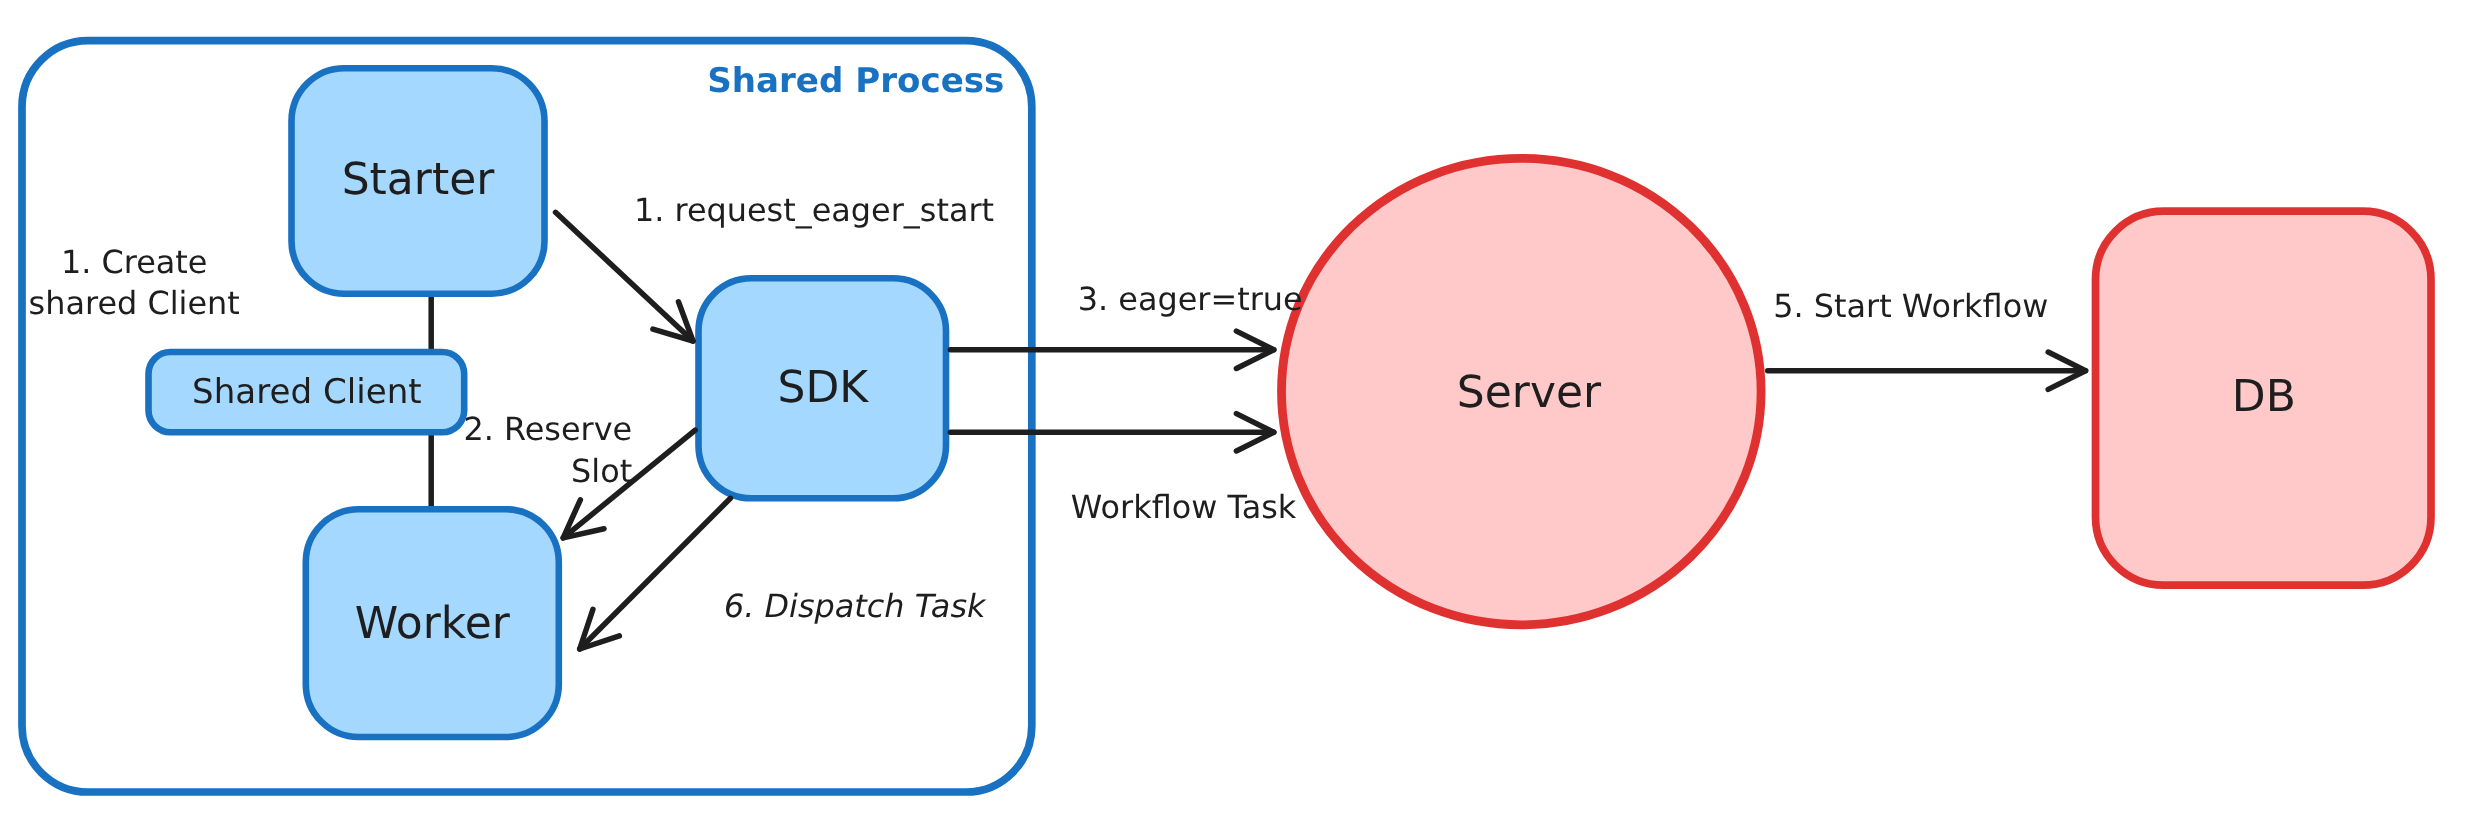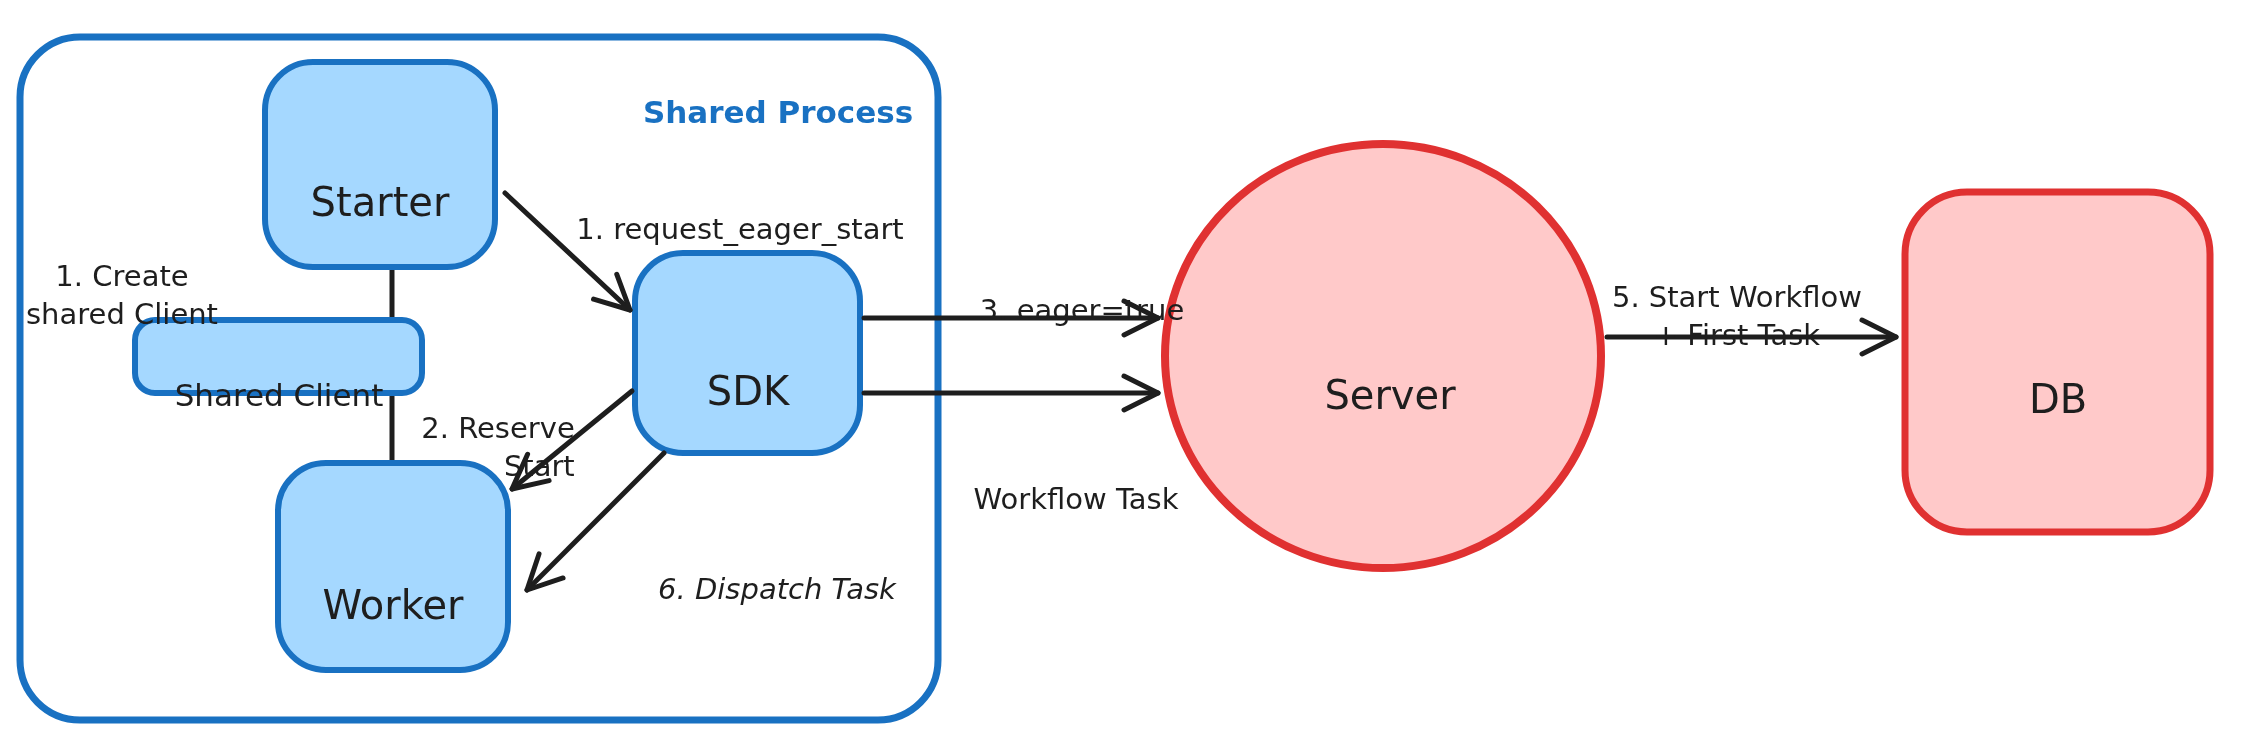--- a/index.html
+++ b/index.html
@@ -1,21 +1,21 @@
 <!DOCTYPE html>
 <html><head>
 <meta charset="utf-8">
 <style>
   html,body{margin:0;padding:0;background:#ffffff;}
   body{width:2248px;height:754px;position:relative;overflow:hidden;
        font-family:"DejaVu Sans","Liberation Sans",sans-serif;color:#1e1e1e;}
   .canvas{position:absolute;inset:0;}
   svg{position:absolute;left:0;top:0;}
   .lbl{position:absolute;transform:translate(-50%,-50%);text-align:center;
-       white-space:nowrap;font-size:29px;line-height:1.32;color:#1e1e1e;margin-top:38px;}
+       white-space:nowrap;font-size:29px;line-height:1.32;color:#1e1e1e;}
   .node-lbl{font-size:40px;}
   .blue-lbl{color:#1971c2;font-size:31px;font-weight:bold;}
   
   #lbl-shared-process{left:778px;top:74px;}
   #lbl-starter{left:380px;top:164px;}
   #lbl-shared-client{left:279px;top:357px;font-size:31px;}
   #lbl-worker{left:393px;top:567px;}
   #lbl-sdk{left:748px;top:353px;}
   #lbl-server{left:1390px;top:357px;}
   #lbl-db{left:2058px;top:361px;}
@@ -72,28 +72,27 @@
     <div>1. Create</div>
     <div>shared Client</div>
   </div>
 
   <div id="lbl-request-eager-start" class="lbl">
     <div>1. request_eager_start</div>
   </div>
 
   <div id="lbl-reserve-slot" class="lbl">
     <div>2. Reserve</div>
-    <div>Start</div>
+    <div>Slot</div>
   </div>
 
   <div id="lbl-eager-true" class="lbl">3. eager=true</div>
 
   <div id="lbl-start-workflow" class="lbl">
     <div>5. Start Workflow</div>
-    <div>+ First Task</div>
   </div>
 
   <div id="lbl-first-workflow-task" class="lbl">
     <div>Workflow Task</div>
   </div>
 
   <div id="lbl-dispatch-task" class="lbl">6. Dispatch Task</div>
 
 </div>
 

